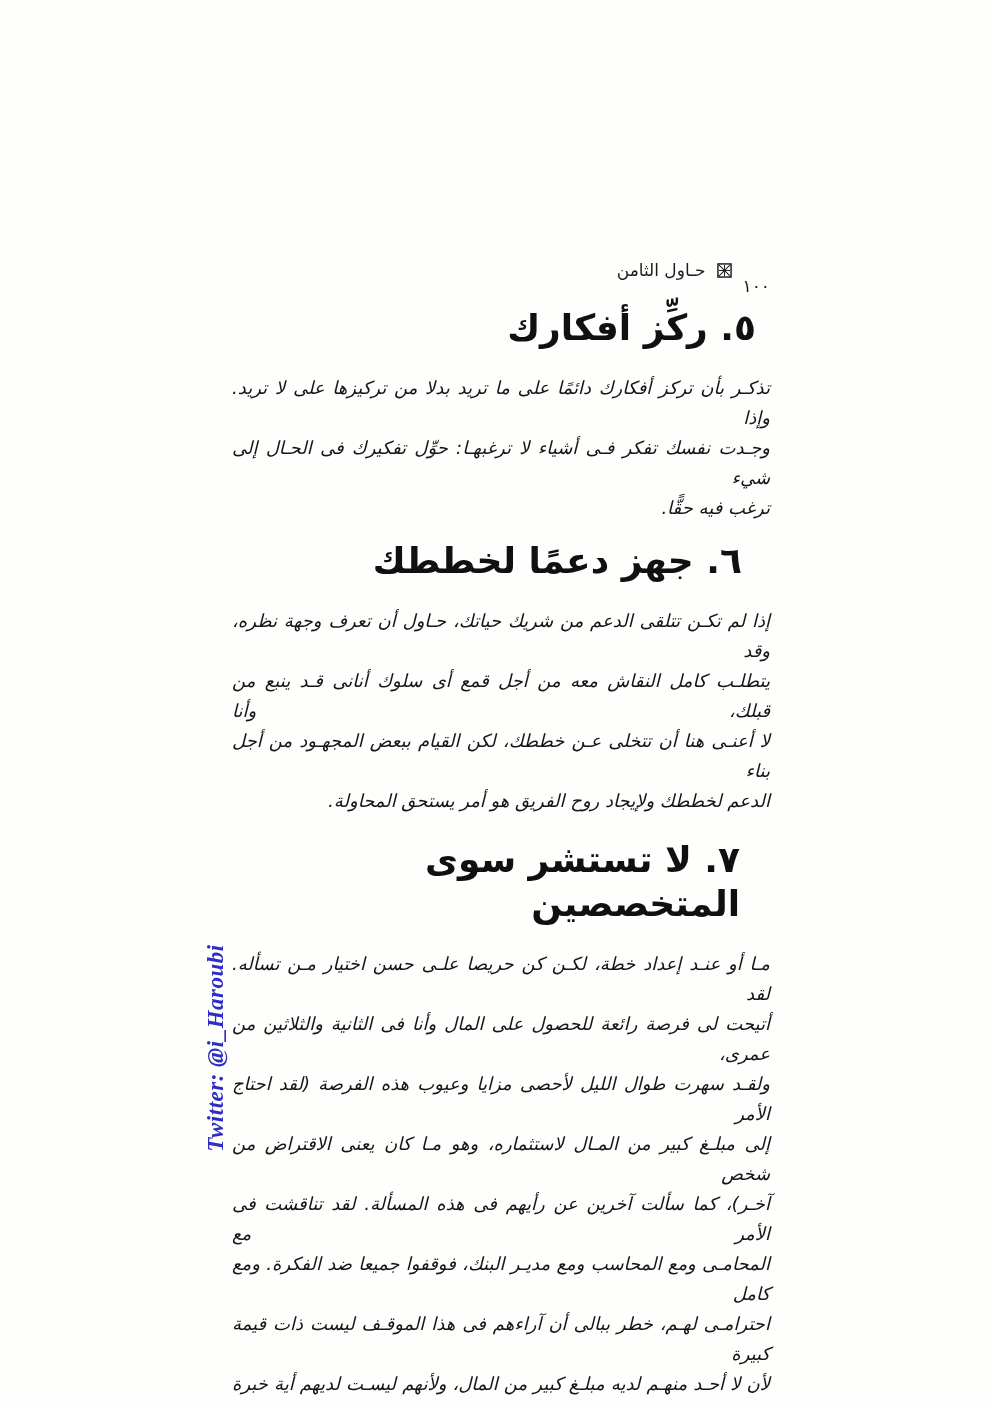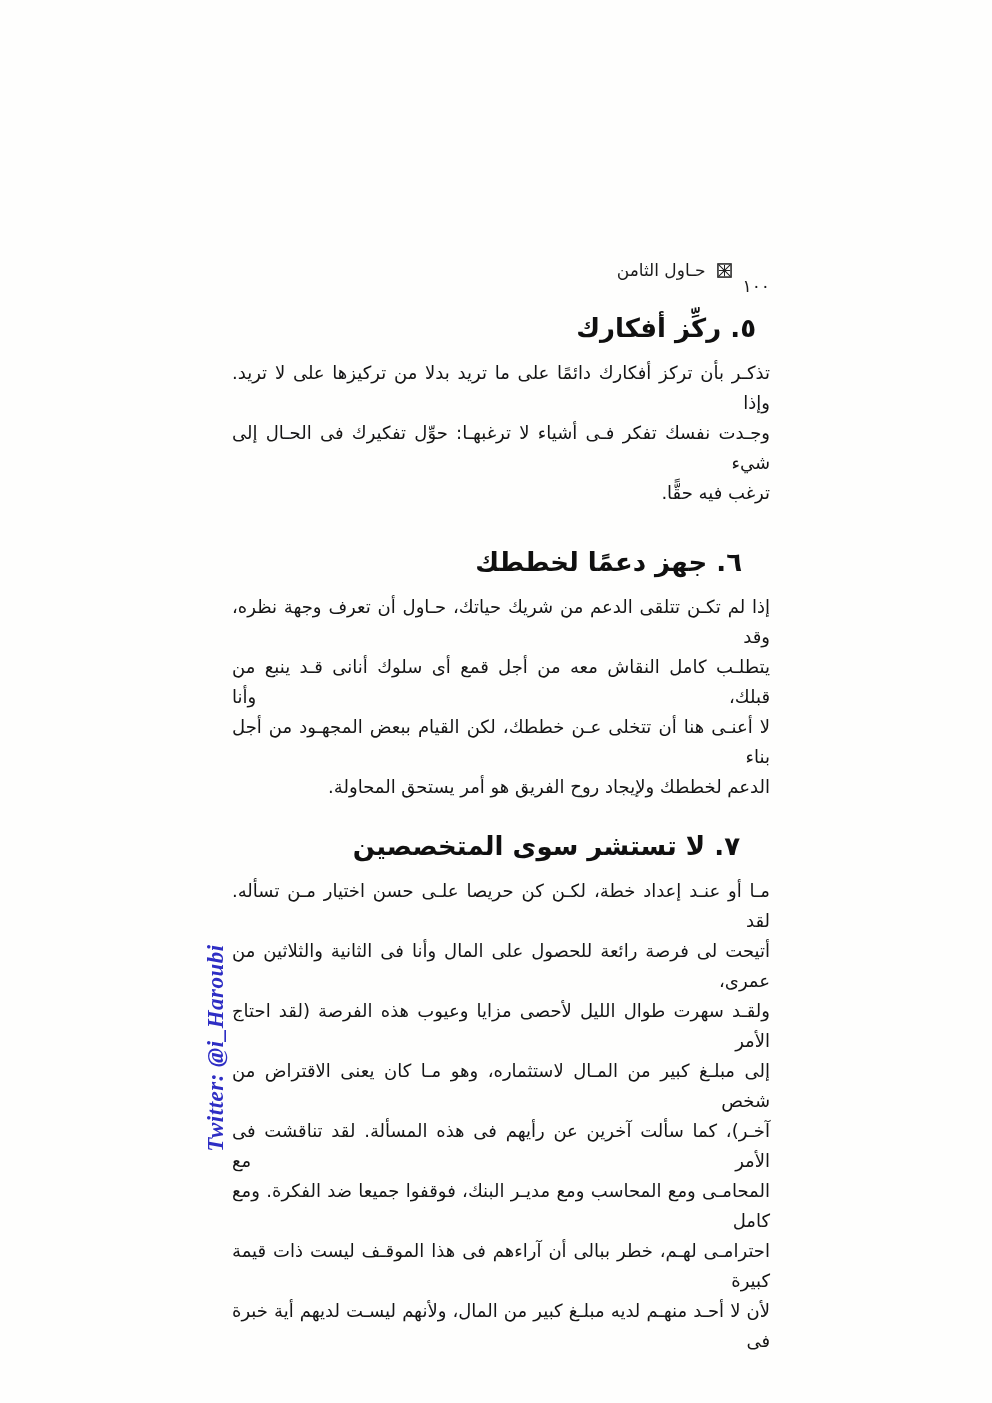--- a/index.html
+++ b/index.html
@@ -37,33 +37,34 @@
   .ornament {
     display: inline-flex;
     width: 15px;
     height: 15px;
     align-items: center;
     justify-content: center;
   }
   .section-heading {
     margin: 0;
     text-align: right;
-    font-size: 26px;
+    font-size: 36px;
     line-height: 44px;
     font-weight: 700;
     color: #101010;
   }
   .heading-5 { margin-top: 22px; padding-right: 14px; }
-  .heading-6 { margin-top: 32px; padding-right: 28px; }
+  .heading-6 { margin-top: 16px; padding-right: 28px; }
   .heading-7 { margin-top: 22px; padding-right: 30px; }
   .para {
-    margin-top: 8px;
+    margin-top: 23px;
     font-size: 18px;
     line-height: 30px;
     color: #151515;
+    font-style: italic;
   }
   .line {
     text-align: justify;
     text-align-last: justify;
   }
   .line.last {
     text-align: right;
     text-align-last: right;
   }
   .watermark {

